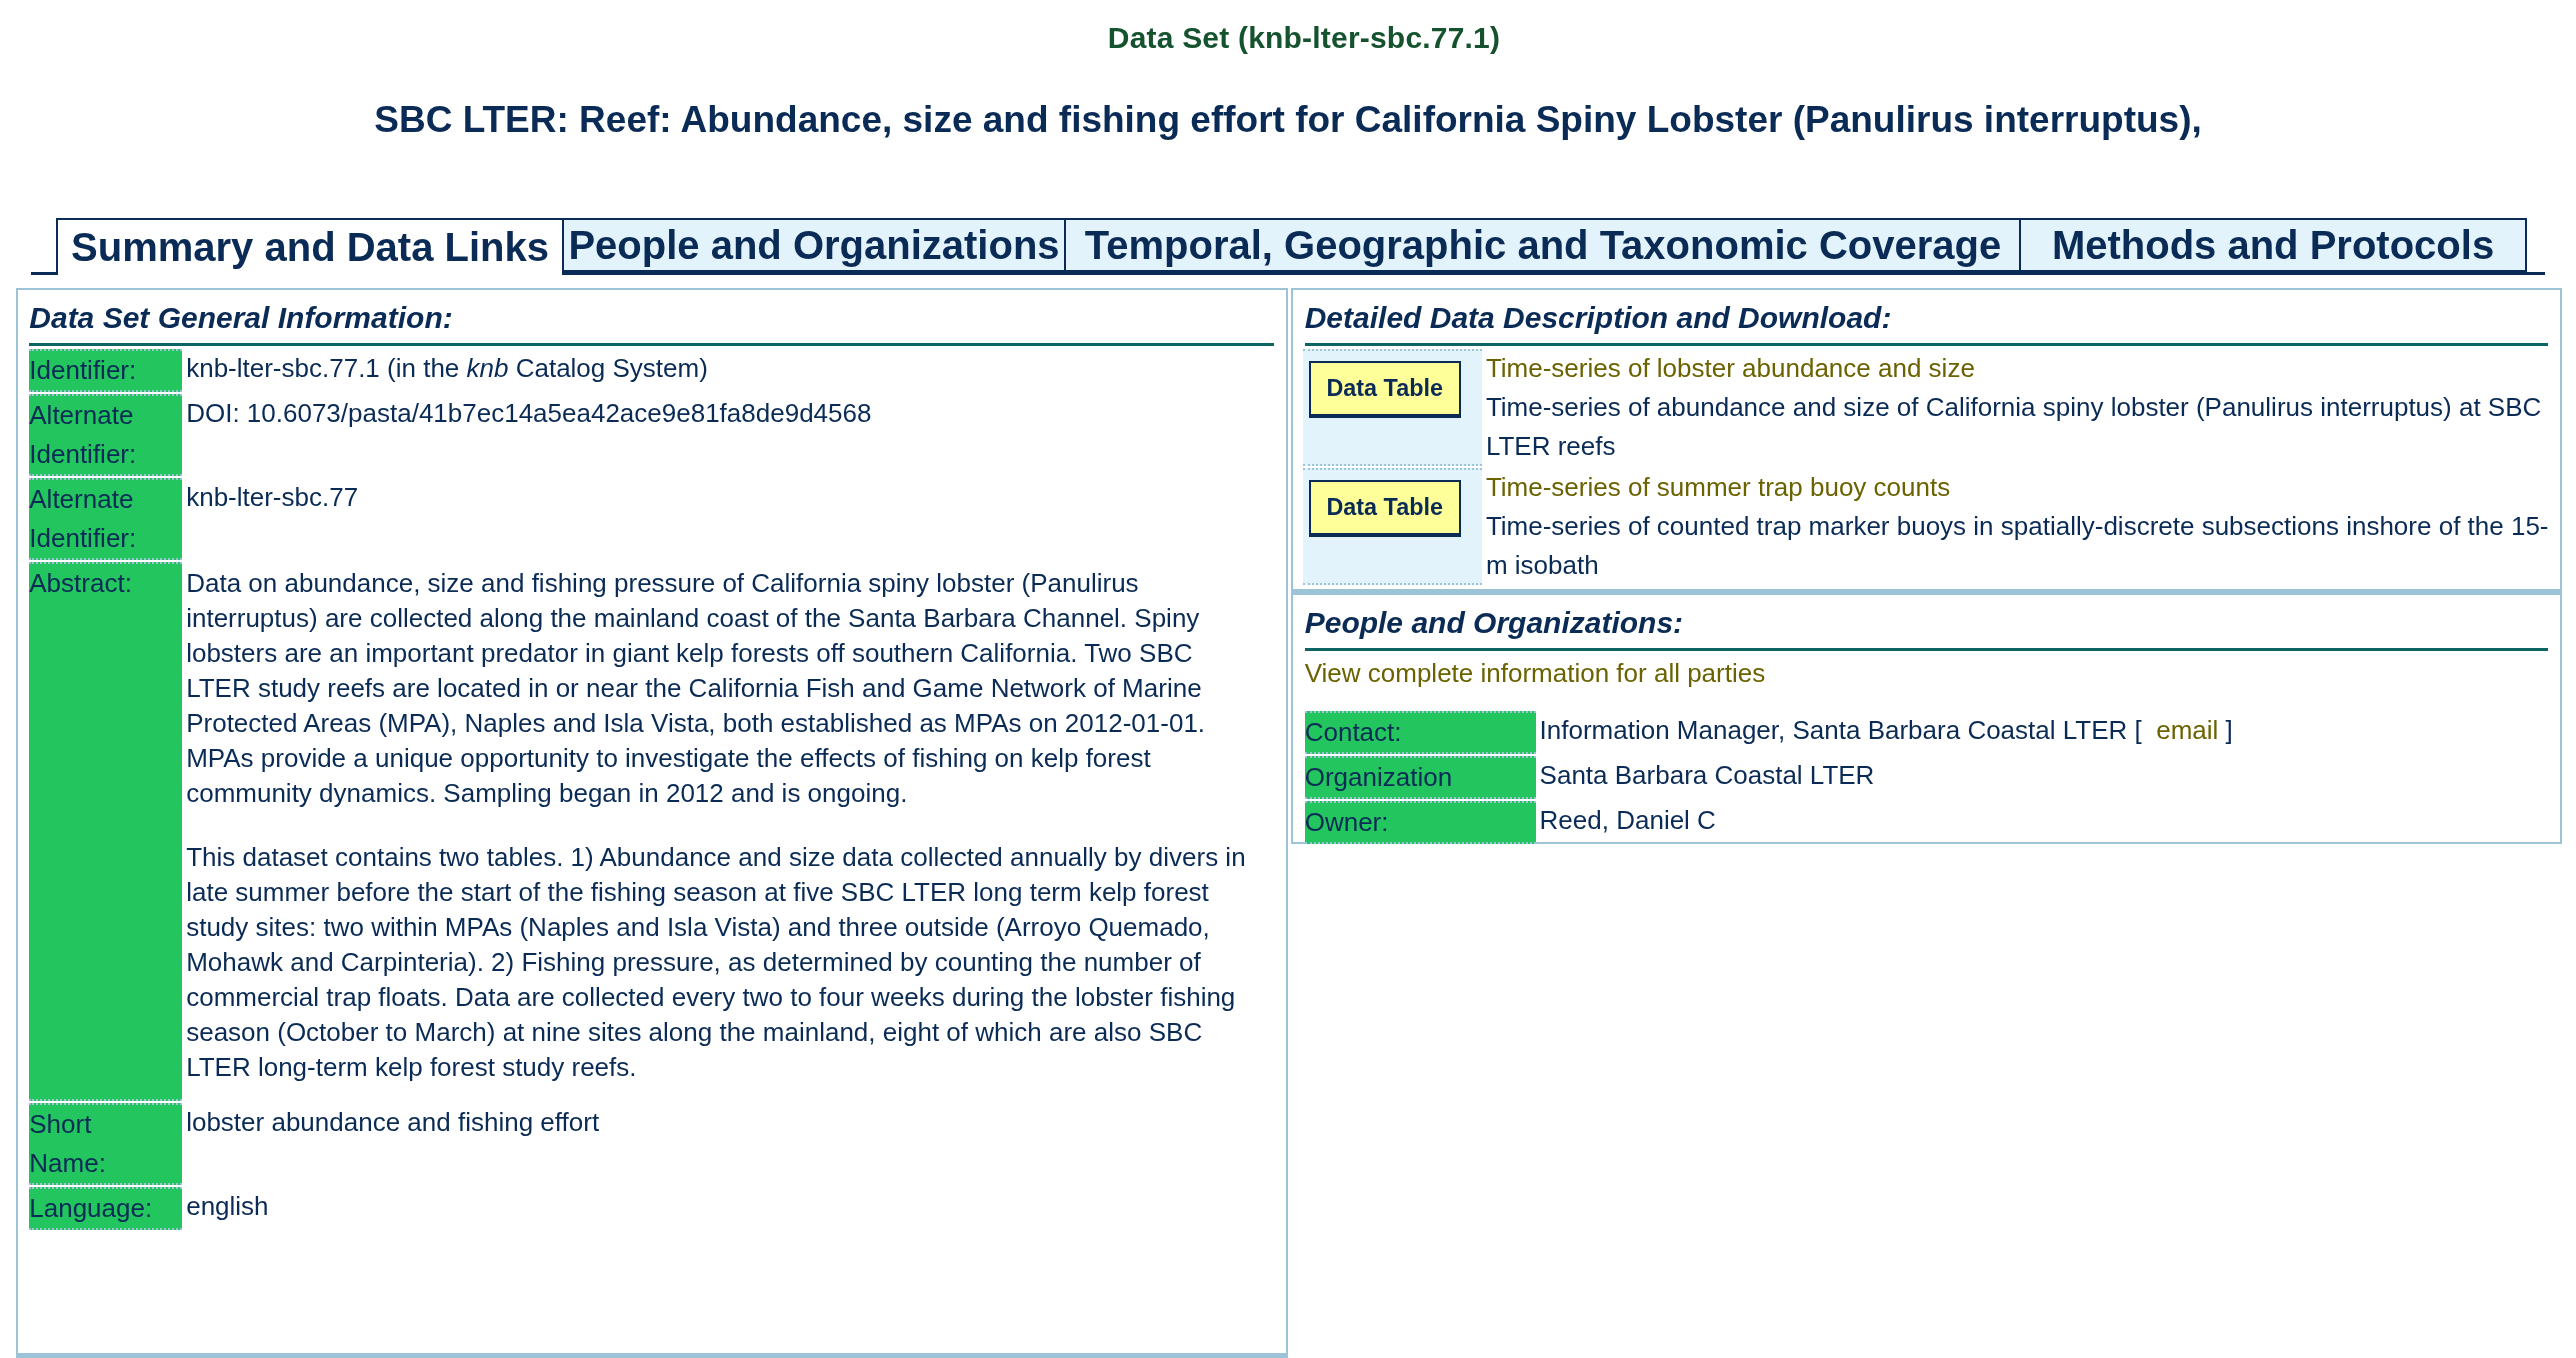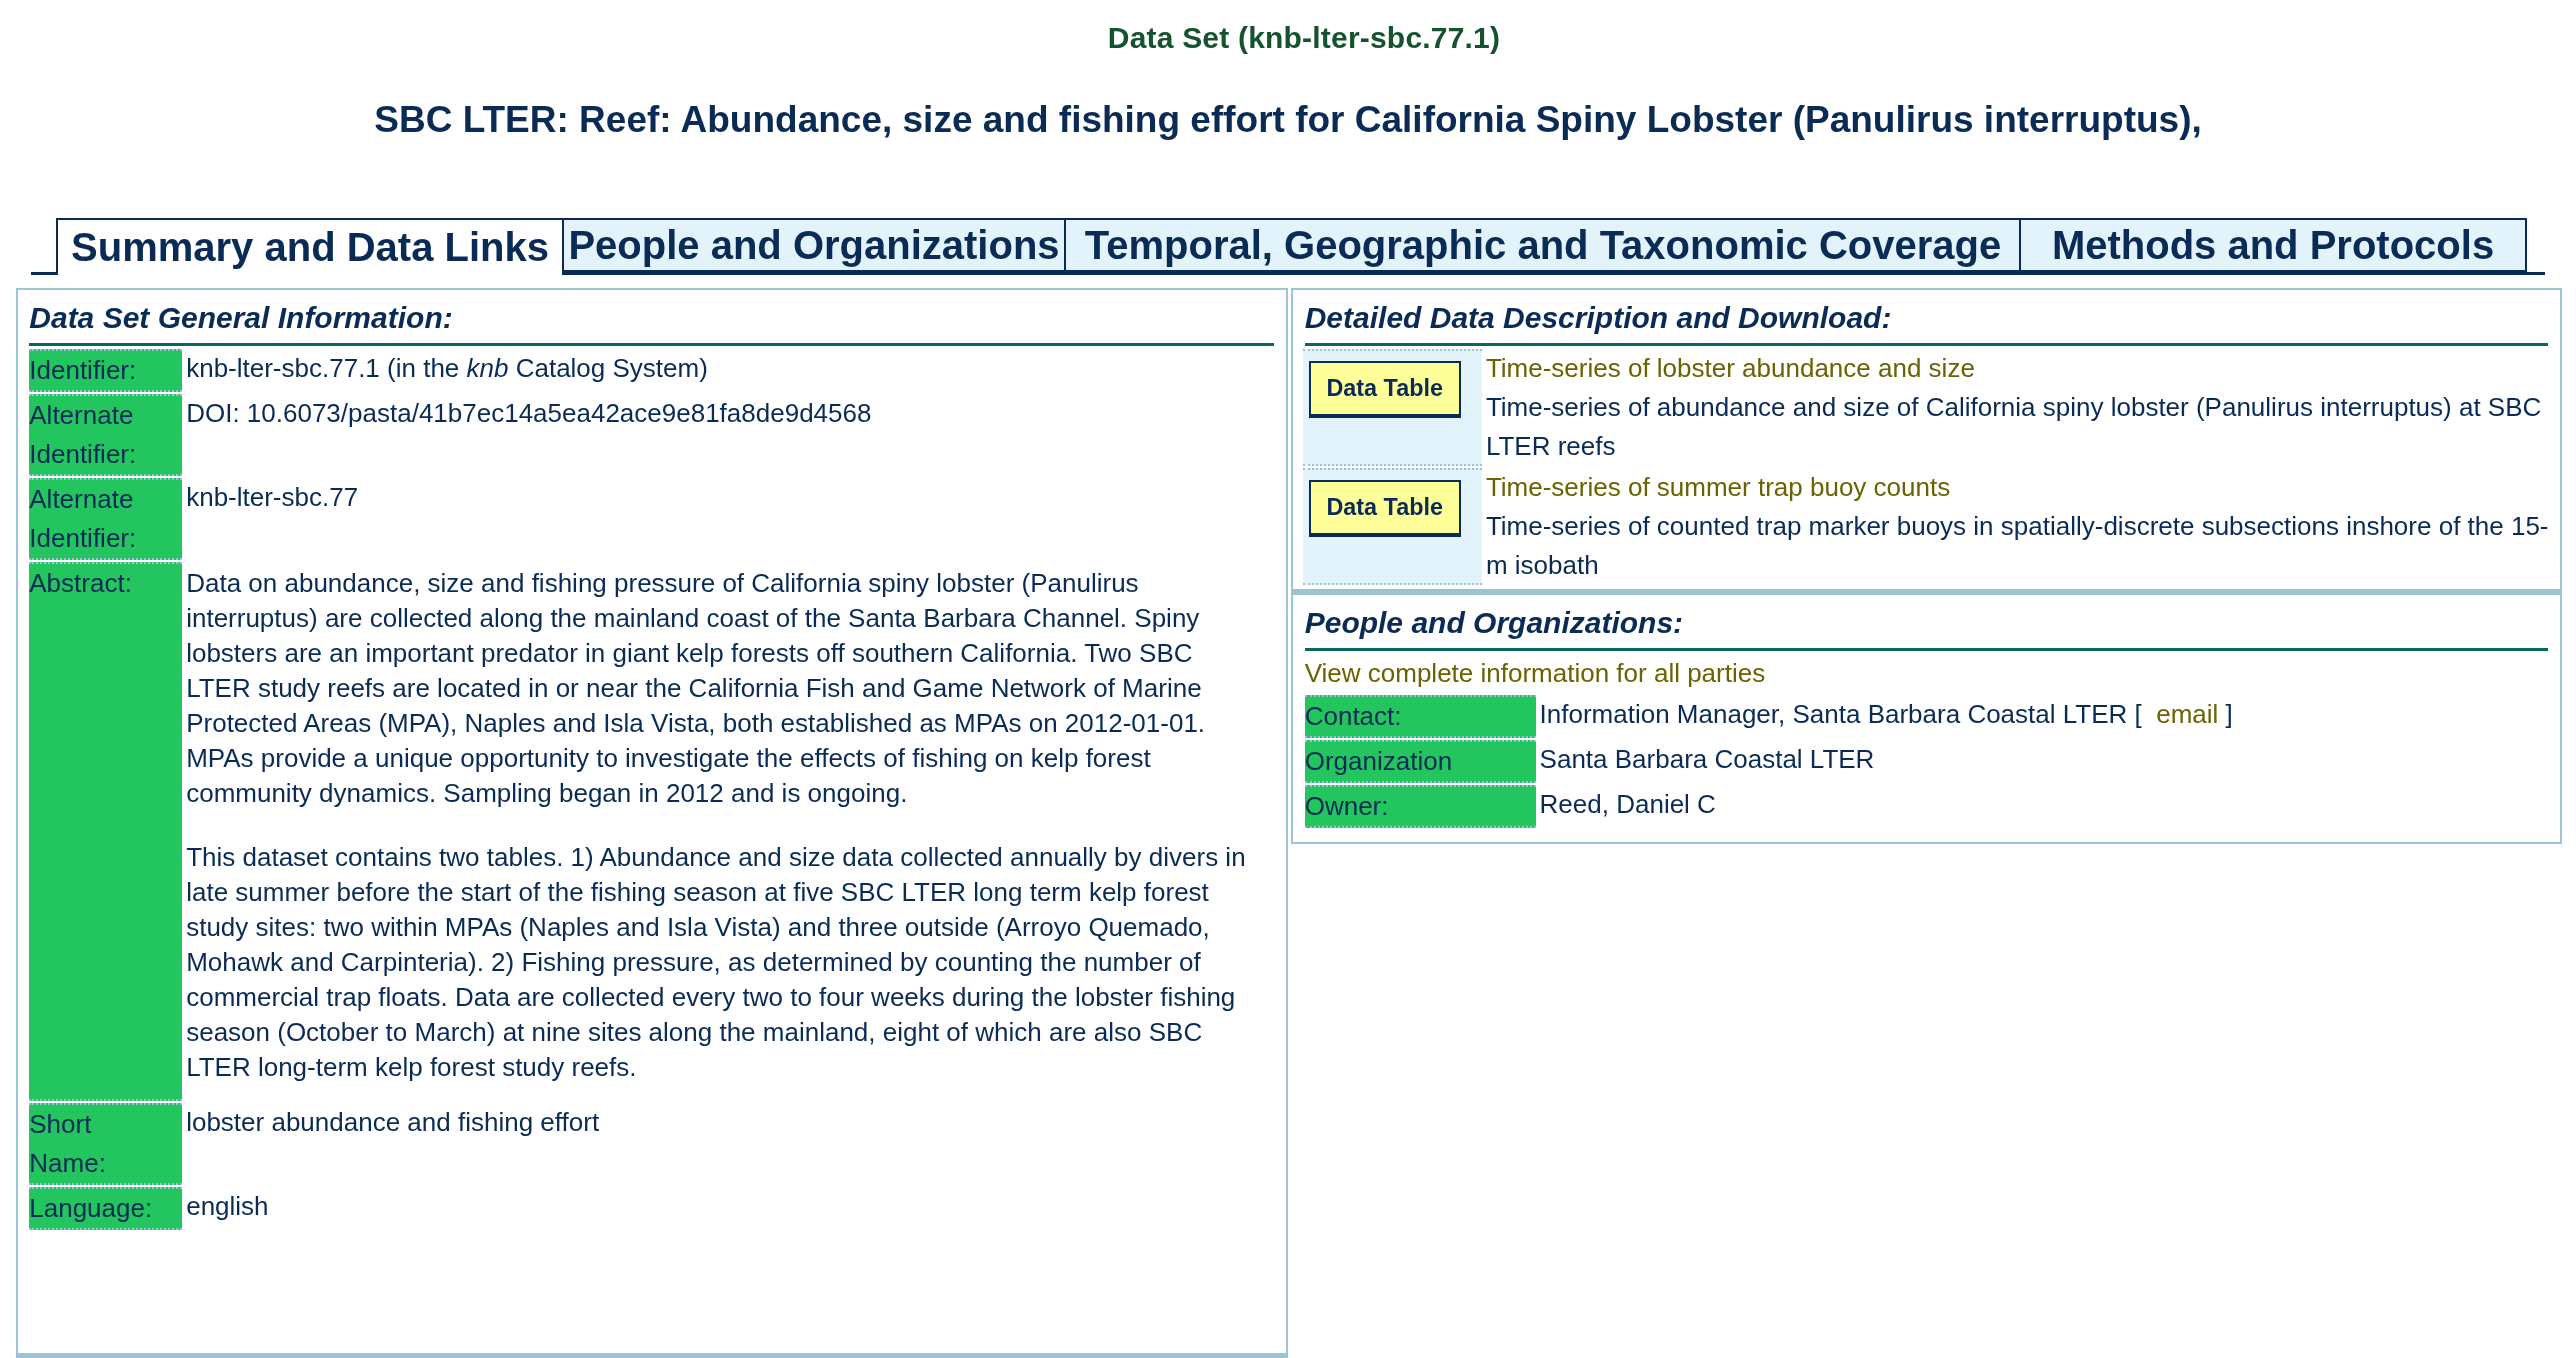--- a/index.html
+++ b/index.html
@@ -138,21 +138,21 @@
         <div>Time-series of counted trap marker buoys in spatially-discrete subsections inshore of the 15-m isobath</div>
       </td>
     </tr>
   </tbody>
     </table>
 </div>
 
 <div class="panel" style="left:1291px; top:589px; width:1271px; height:255px; border-top:6.8px solid #9cc3d6;">
   <div class="section-head">People and Organizations:</div>
   <div class="link" style="font-size:26px; line-height:39px; margin:3.9px 0 0 11.7px;">View complete information for all parties</div>
-  <table class="kv" style="margin-top:0;">
+  <table class="kv" style="margin-top:16px;">
     <tbody>
         <tr>
       <td class="label" style="width:220px;">Contact:</td>
       <td class="value"><span>Information Manager, Santa Barbara Coastal LTER [</span>&nbsp;&nbsp;<span class="link">email</span> <span>]</span></td>
     </tr>
     <tr>
       <td class="label">Organization</td>
       <td class="value">Santa Barbara Coastal LTER</td>
     </tr>
     <tr>

